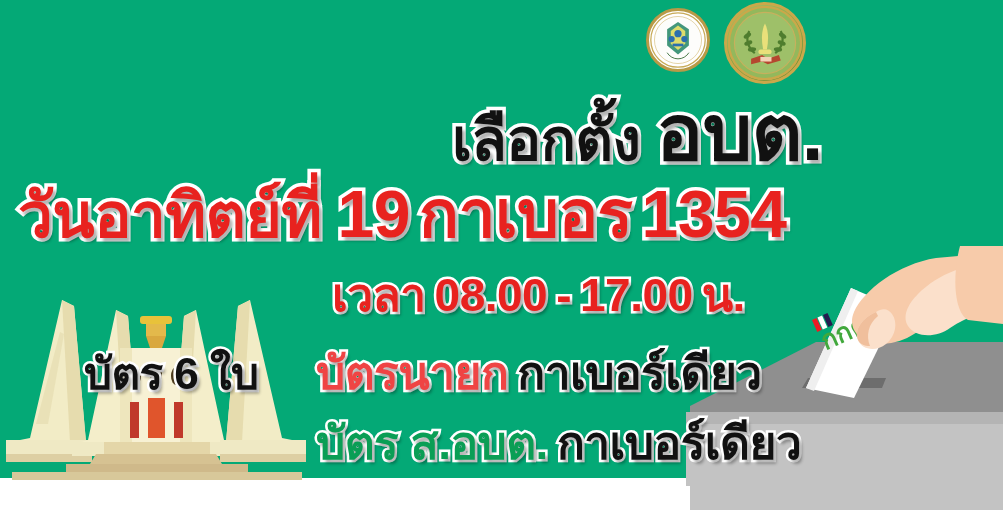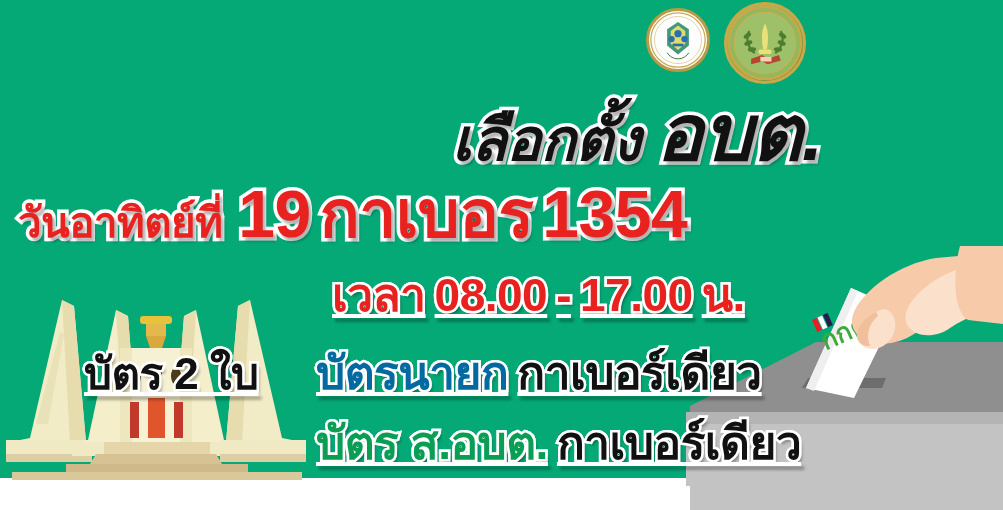--- a/index.html
+++ b/index.html
@@ -71,36 +71,35 @@
   
   .stroke-white{
     -webkit-text-stroke:7px #ffffff;
     paint-order:stroke fill;
     text-shadow:3px 4px 3px rgba(0,0,0,0.30);
   }
   .stroke-white-thin{
     -webkit-text-stroke:5px #ffffff;
     paint-order:stroke fill;
     text-shadow:3px 4px 3px rgba(0,0,0,0.30);
-    text-decoration:underline;
   }
 
   .c-black{ color:#111111; }
   .c-red{ color:#e8221f; }
-  .c-pink{ color:#0369a1; }
+  .c-pink{ color:#ef4444; }
   .c-green{ color:#0a9e55; }
 
   
-  .row-head{ left:452px; top:94px;font-style:italic; }
+  .row-head{ left:452px; top:94px; }
   .row-head .small{ font-size:58px; }
   .row-head .big{ font-size:78px; }
 
   
   .row-date{ left:18px; top:181px; }
-  .row-date .lbl{ font-size:42px; }
+  .row-date .lbl{ font-size:62px; }
   .row-date .num{ font-size:66px; }
 
   
   .row-time{ left:332px; top:272px; font-size:46px; }
 
   
   .row-card2{ left:84px; top:352px; font-size:44px; }
   .row-mayor{ left:316px; top:350px; font-size:46px; }
 
   
@@ -254,21 +253,21 @@
   </div>
 
   <div class="tline row-date stroke-white c-red">
     <span class="lbl">วันอาทิตย์ที่</span><span class="sp"></span><span class="num">19</span><span class="sp-sm"></span><span class="num">กาเบอร</span><span class="sp-sm"></span><span class="num">1354</span>
   </div>
 
   <div class="tline row-time stroke-white-thin c-red">
     <span>เวลา</span><span class="sp-sm"></span><span>08.00</span><span class="sp-sm"></span><span>-</span><span class="sp-sm"></span><span>17.00</span><span class="sp-sm"></span><span>น.</span>
   </div>
 
-  <div class="tline row-card2 stroke-white-thin c-black">บัตร 2 ใบ</div>
+  <div class="tline row-card2 stroke-white-thin c-black">บัตร 6 ใบ</div>
 
   <div class="tline row-mayor stroke-white-thin">
     <span class="c-pink">บัตรนายก</span><span class="sp-sm"></span><span class="c-black">กาเบอร์เดียว</span>
   </div>
 
   <div class="tline row-member stroke-white-thin">
     <span class="c-green">บัตร  ส.อบต.</span><span class="sp-sm"></span><span class="c-black">กาเบอร์เดียว</span>
   </div>
 
 </div>

